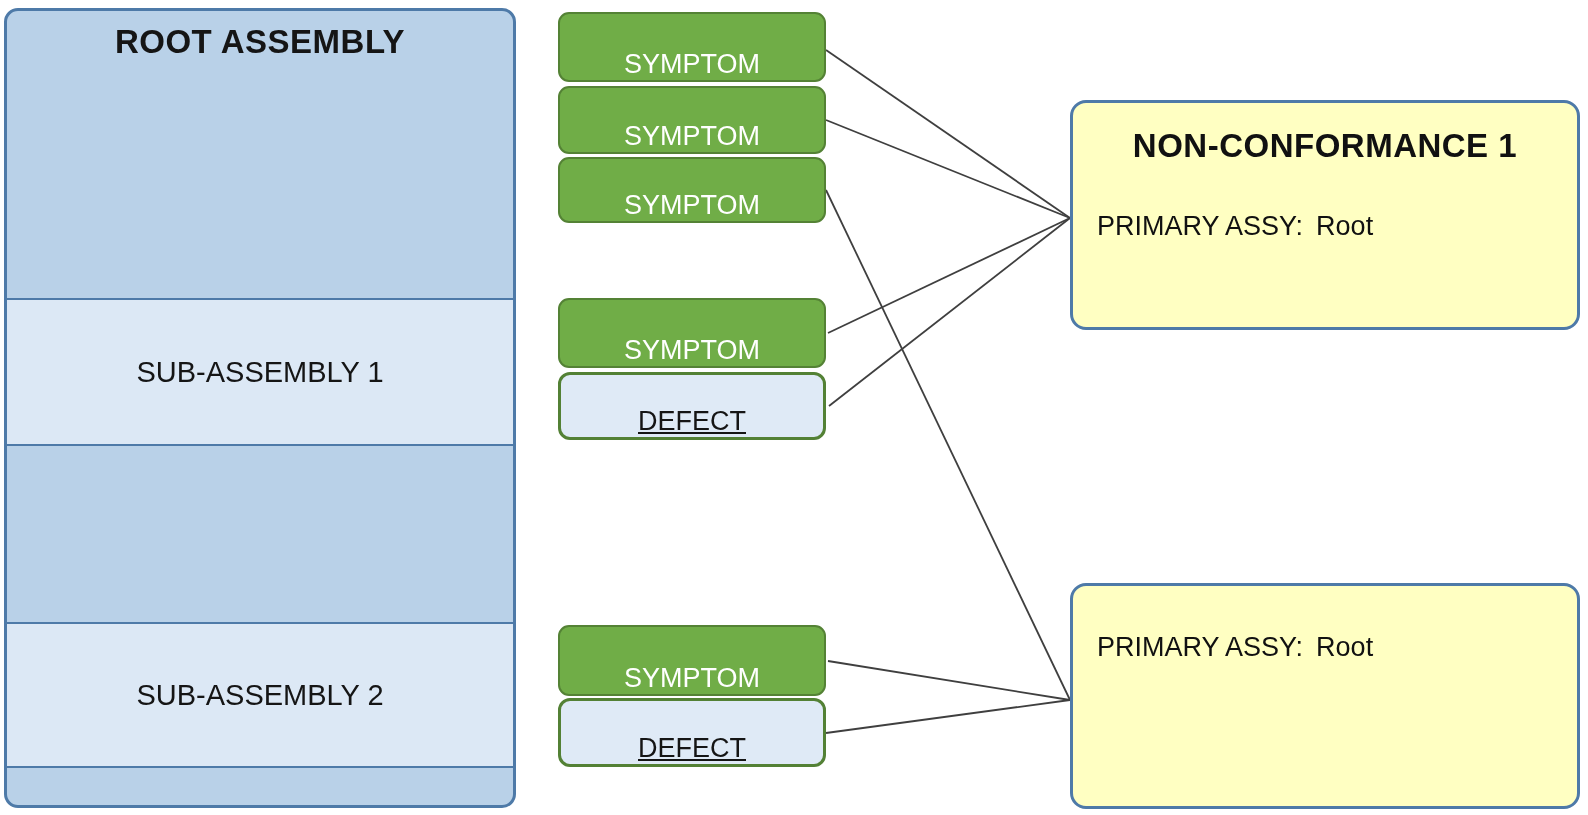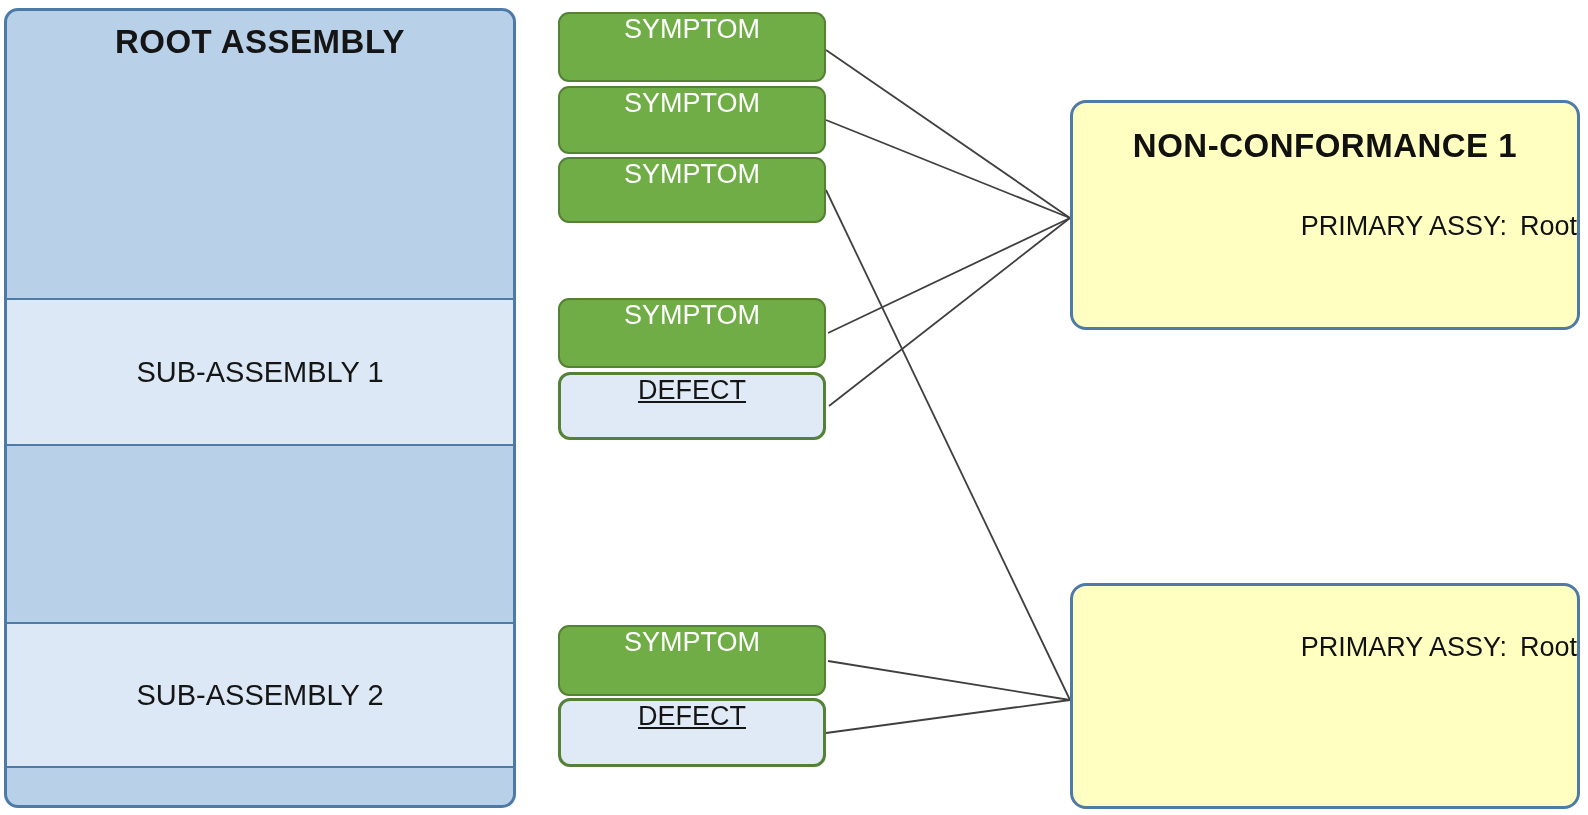--- a/index.html
+++ b/index.html
@@ -26,21 +26,21 @@
     border-top:2.5px solid #4e7aa8; border-bottom:2.5px solid #4e7aa8;
     display:flex; align-items:center; justify-content:center;
     font-size:29px; color:#151515;
   }
   .band-1 { top:287px; height:148px; }
   .band-2 { top:611px; height:146px; }
 
   
   .node {
     left:558px; width:268px;
-    display:flex; align-items:flex-start; justify-content:center;
+    display:flex; align-items:flex-end; justify-content:center;
   }
   .symptom {
     background:#70ad47; border:2.5px solid #548235; border-radius:11px;
     color:#ffffff; font-size:27px;
   }
   .defect {
     background:#dfeaf6; border:3px solid #538135; border-radius:12px;
     color:#151515; font-size:27px;text-decoration:underline;
   }
   .s1 { top:12px;  height:70px; }
@@ -56,21 +56,21 @@
     left:1070px; width:510px;
     background:#ffffc2; border:3px solid #4e7aa8; border-radius:16px;
   }
   .nc-1 { top:100px; height:230px; }
   .nc-2 { top:583px; height:226px; }
   .nc-title {
     margin-top:24px; text-align:center;
     font-weight:bold; font-size:33px; color:#111111; letter-spacing:0.5px;
   }
   .nc-body { margin:42px 0 0 24px; font-size:27px; line-height:38px; color:#111111; }
-  .nc-row { white-space:nowrap;text-align:right; }
+  .nc-row { white-space:nowrap; }
   .nc-value { margin-left:13px; }
 </style>
 </head>
 <body>
 
 <div class="canvas">
 
   <svg id="connector-svg">
       <line x1="826" y1="50" x2="1070" y2="218" stroke="#3f3f3f" stroke-width="1.8"></line>
       <line x1="826" y1="120" x2="1070" y2="218" stroke="#3f3f3f" stroke-width="1.8"></line>

